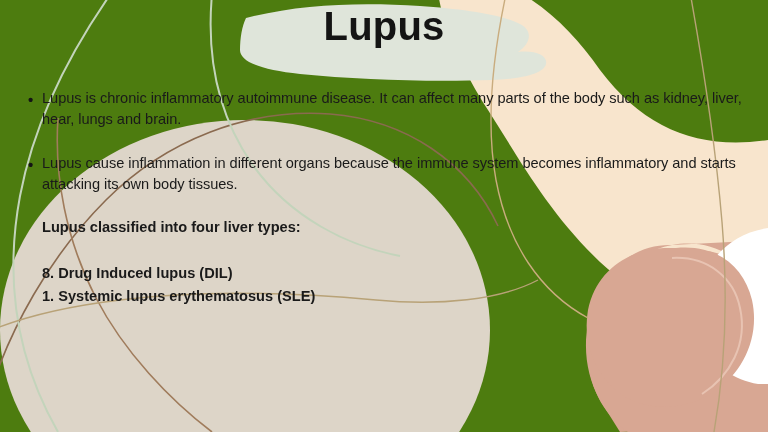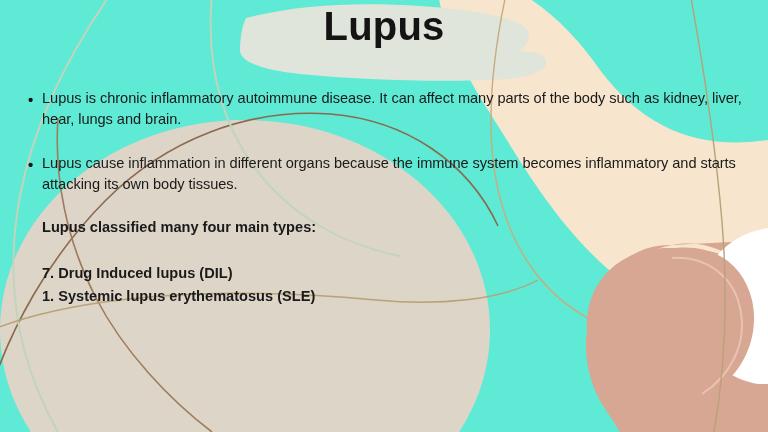--- a/index.html
+++ b/index.html
@@ -5,21 +5,21 @@
   html, body {
     margin: 0;
     padding: 0;
     background: #ffffff;
   }
   #slide {
     position: relative;
     width: 768px;
     height: 432px;
     overflow: hidden;
-    background: #5eead4;
+    background: #4d7c0f;
     font-family: "Liberation Sans", sans-serif;
   }
 
   
   #bg-art {
     position: absolute;
     inset: 0;
     width: 768px;
     height: 432px;
     pointer-events: none;
@@ -155,23 +155,23 @@
       <div class="bullet-row">
         <span class="bullet-dot">•</span>
         <span class="bullet-text">Lupus is chronic inflammatory autoimmune disease. It can affect many parts of the body such as kidney, liver, hear, lungs and brain.</span>
       </div>
 
       <div class="bullet-row">
         <span class="bullet-dot">•</span>
         <span class="bullet-text">Lupus cause inflammation in different organs because the immune system becomes inflammatory and starts attacking its own body tissues.</span>
       </div>
 
-      <div id="types-heading">Lupus classified many four main types:</div>
+      <div id="types-heading">Lupus classified into four liver types:</div>
 
       <div id="types-list">
-        <div class="type-item">7. Drug Induced lupus (DIL)</div>
+        <div class="type-item">8. Drug Induced lupus (DIL)</div>
         <div class="type-item">1. Systemic lupus erythematosus (SLE)</div>
       </div>
 
     </div>
   </div>
 
 </div>
 
 </body></html>

